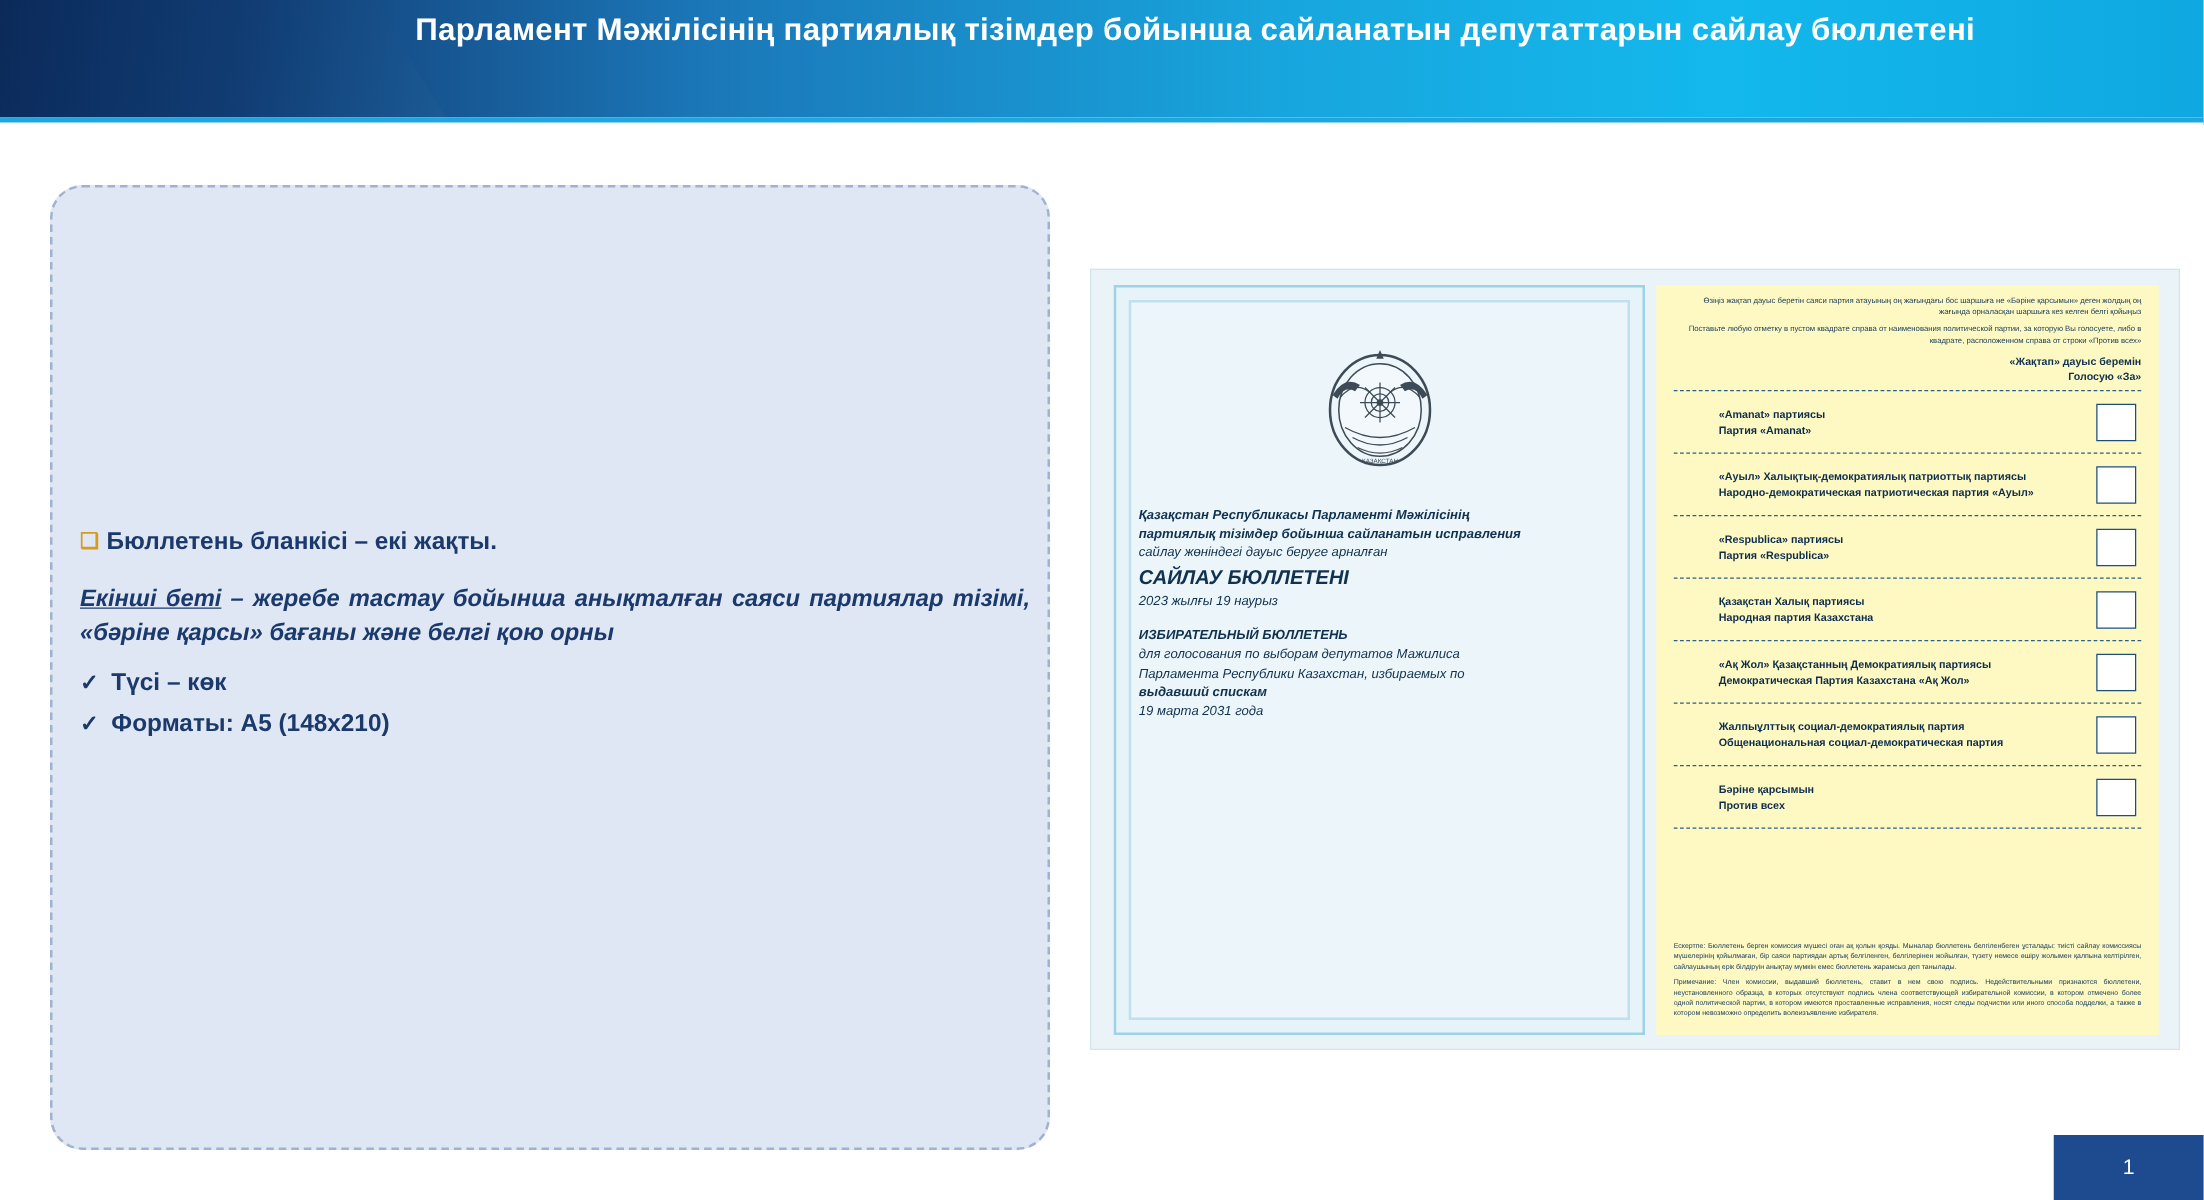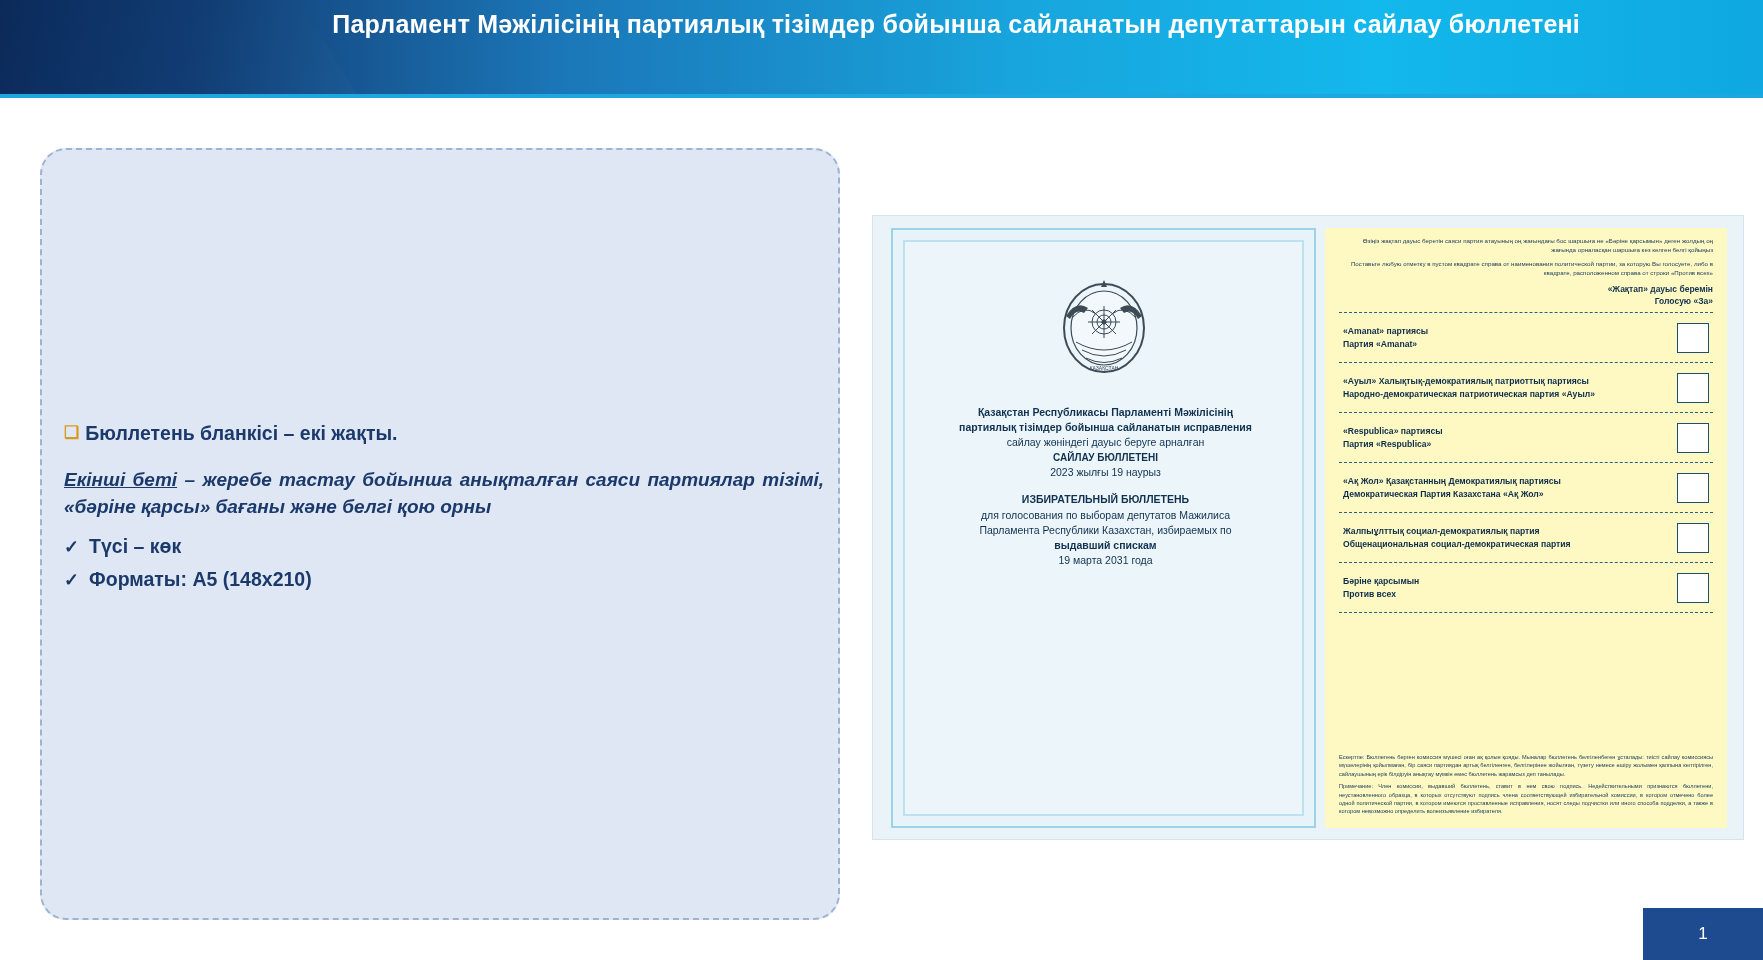--- a/index.html
+++ b/index.html
@@ -151,30 +151,31 @@
   .emblem {
     position: absolute;
     left: 50%;
     top: 42px;
     transform: translateX(-50%);
     width: 104px;
     height: 112px;
   }
   .front-text {
     position: absolute;
-    left: 30px;
+    left: 18px;
     top: 175px;
     width: 365px;
-    text-align: center;
+    text-align: left;
     color: #10314f;
     font-size: 10.5px;
     line-height: 1.45;
+    font-style: italic;
   }
   .front-text .b { font-weight: bold; }
-  .front-text .big { font-size: 10px; font-weight: bold; }
+  .front-text .big { font-size: 16px; font-weight: bold; }
   .front-text .blk { margin-top: 12px; }
 
   
   .page-back {
     position: absolute;
     left: 452px;
     top: 12px;
     width: 402px;
     height: 600px;
     background: #fef9c3;
@@ -216,20 +217,21 @@
     justify-content: space-between;
   }
   .party-row:first-child { border-top: 1.5px dashed #2a5f86; }
   .party-names {
     font-size: 8.6px;
     line-height: 1.45;
     color: #0d2d4c;
     font-weight: bold;
     padding-left: 4px;
     max-width: 310px;
+    margin-left: 32px;
   }
   .vote-box {
     width: 30px;
     height: 28px;
     border: 1.5px solid #1d4f74;
     background: #ffffff;
     margin-right: 4px;
     flex: 0 0 auto;
   }
   .note {
@@ -368,20 +370,27 @@
       </div>
 
       <div class="party-row">
         <div class="party-names">
           <div>«Respublica» партиясы</div>
           <div>Партия «Respublica»</div>
         </div>
         <div class="vote-box"></div>
       </div>
 
+      <div class="party-row">
+        <div class="party-names">
+          <div>Қазақстан Халық партиясы</div>
+          <div>Народная партия Казахстана</div>
+        </div>
+        <div class="vote-box"></div>
+      </div>
 
 
       <div class="party-row">
         <div class="party-names">
           <div>«Ақ Жол» Қазақстанның Демократиялық партиясы</div>
           <div>Демократическая Партия Казахстана «Ақ Жол»</div>
         </div>
         <div class="vote-box"></div>
       </div>
 

